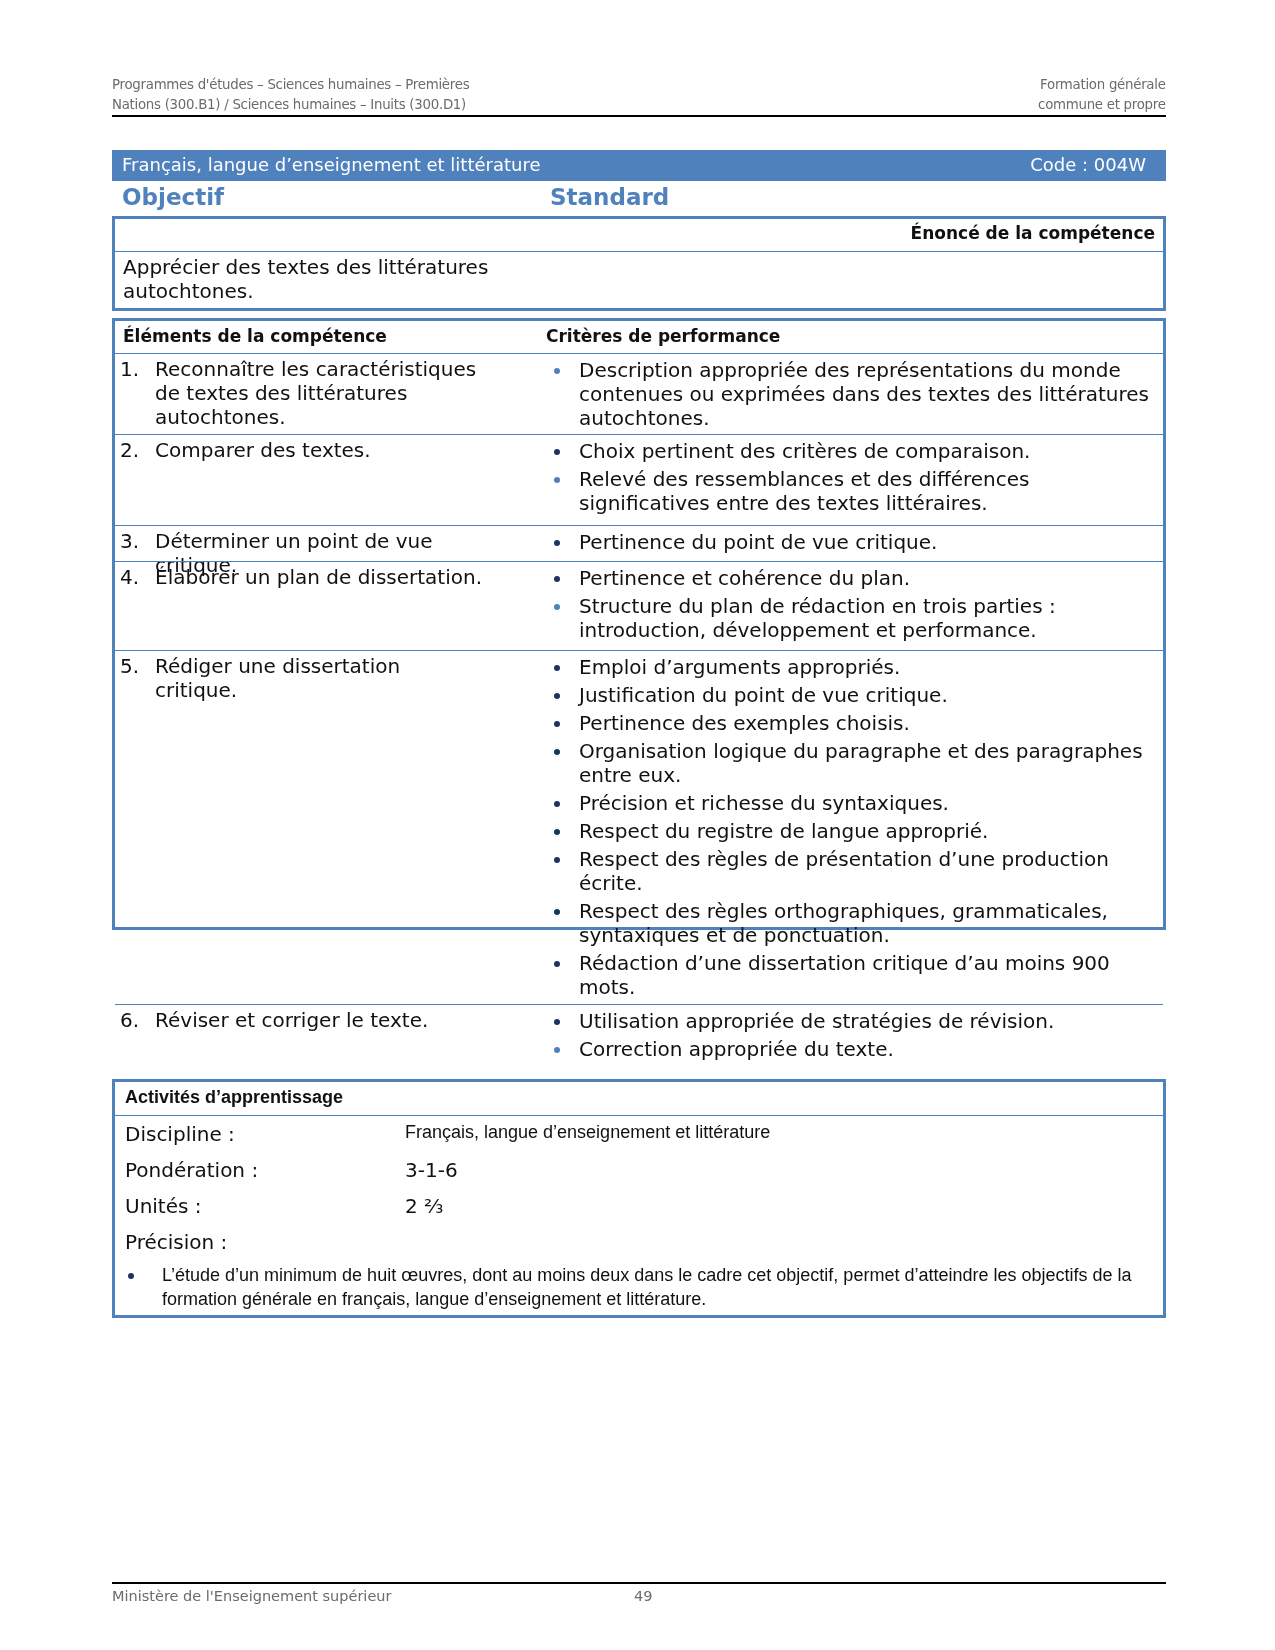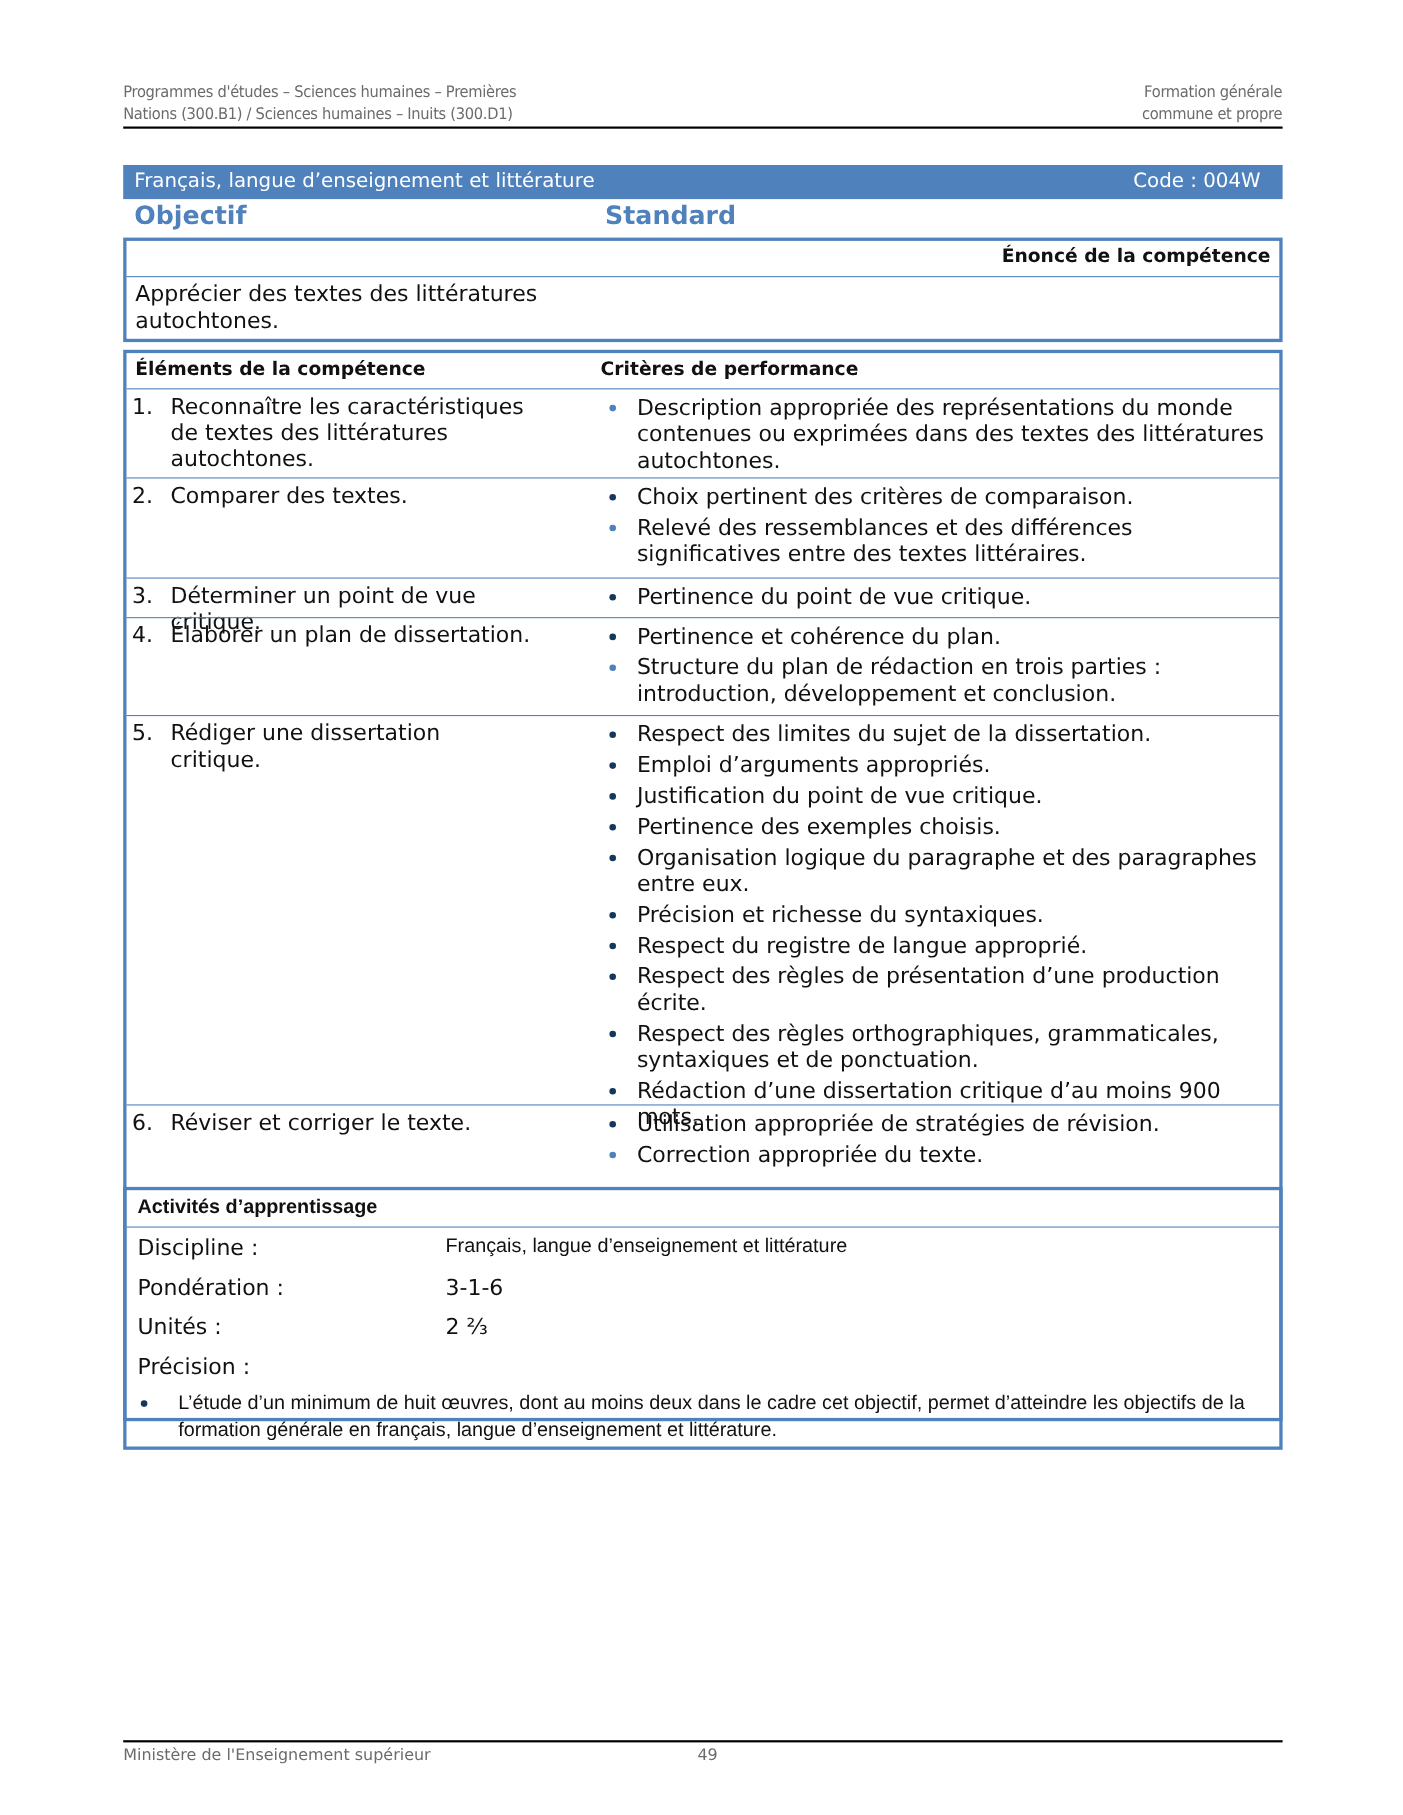--- a/index.html
+++ b/index.html
@@ -49,21 +49,21 @@
 <div class="abs colhead" style="left:550px;">Standard</div>
 
 <div class="abs box" style="top:216px;height:95px;">
   <div class="bold hline" style="padding:4px 8px;height:24px;text-align:right;">Énoncé de la compétence</div>
   <div class="txt" style="padding:3px 8px;">
     <div>Apprécier des textes des littératures</div>
     <div>autochtones.</div>
   </div>
 </div>
 
-<div class="abs box" id="elbox" style="top:318px;height:974px;">
+<div class="abs box" id="elbox" style="top:318px;height:612px;">
   <div class="bold" style="position:absolute;left:8px;top:5px;">Éléments de la compétence</div>
   <div class="bold" style="position:absolute;left:431px;top:5px;">Critères de performance</div>
 <div class="row" style="top: 32px; height: 81px;">
       <div class="txt num" style="top:3px">1.</div>
        <div class="txt el" style="top:3px">Reconnaître les caractéristiques de textes des littératures autochtones.</div>
        <div class="crit" style="top:4px">
         <div class="txt bul" style="margin-bottom: 4px;">Description appropriée des représentations du monde contenues ou exprimées dans des textes des littératures autochtones.</div>
       </div>
     </div>
     <div class="row" style="top: 113px; height: 91px;">
@@ -79,28 +79,27 @@
        <div class="txt el" style="top:3px">Déterminer un point de vue critique.</div>
        <div class="crit" style="top:4px">
         <div class="txt bul dk" style="margin-bottom: 4px;">Pertinence du point de vue critique.</div>
       </div>
     </div>
     <div class="row" style="top: 240px; height: 89px;">
       <div class="txt num" style="top:3px">4.</div>
        <div class="txt el" style="top:3px">Élaborer un plan de dissertation.</div>
        <div class="crit" style="top:4px">
         <div class="txt bul dk" style="margin-bottom: 4px;">Pertinence et cohérence du plan.</div>
-        <div class="txt bul" style="margin-bottom: 4px;">Structure du plan de rédaction en trois parties : introduction, développement et conclusion.</div>
+        <div class="txt bul" style="margin-bottom: 4px;">Structure du plan de rédaction en trois parties : introduction, développement et performance.</div>
       </div>
     </div>
     <div class="row" style="top: 329px; height: 354px;">
       <div class="txt num" style="top:3px">5.</div>
        <div class="txt el" style="top:3px">Rédiger une dissertation critique.</div>
        <div class="crit" style="top:4px">
-        <div class="txt bul dk" style="margin-bottom: 4px;">Respect des limites du sujet de la dissertation.</div>
         <div class="txt bul dk" style="margin-bottom: 4px;">Emploi d’arguments appropriés.</div>
         <div class="txt bul dk" style="margin-bottom: 4px;">Justification du point de vue critique.</div>
         <div class="txt bul dk" style="margin-bottom: 4px;">Pertinence des exemples choisis.</div>
         <div class="txt bul dk" style="margin-bottom: 4px;">Organisation logique du paragraphe et des paragraphes entre eux.</div>
         <div class="txt bul dk" style="margin-bottom: 4px;">Précision et richesse du syntaxiques.</div>
         <div class="txt bul dk" style="margin-bottom: 4px;">Respect du registre de langue approprié.</div>
         <div class="txt bul dk" style="margin-bottom: 4px;">Respect des règles de présentation d’une production écrite.</div>
         <div class="txt bul dk" style="margin-bottom: 4px;">Respect des règles orthographiques, grammaticales, syntaxiques et de ponctuation.</div>
         <div class="txt bul dk" style="margin-bottom: 4px;">Rédaction d’une dissertation critique d’au moins 900 mots.</div>
       </div>

